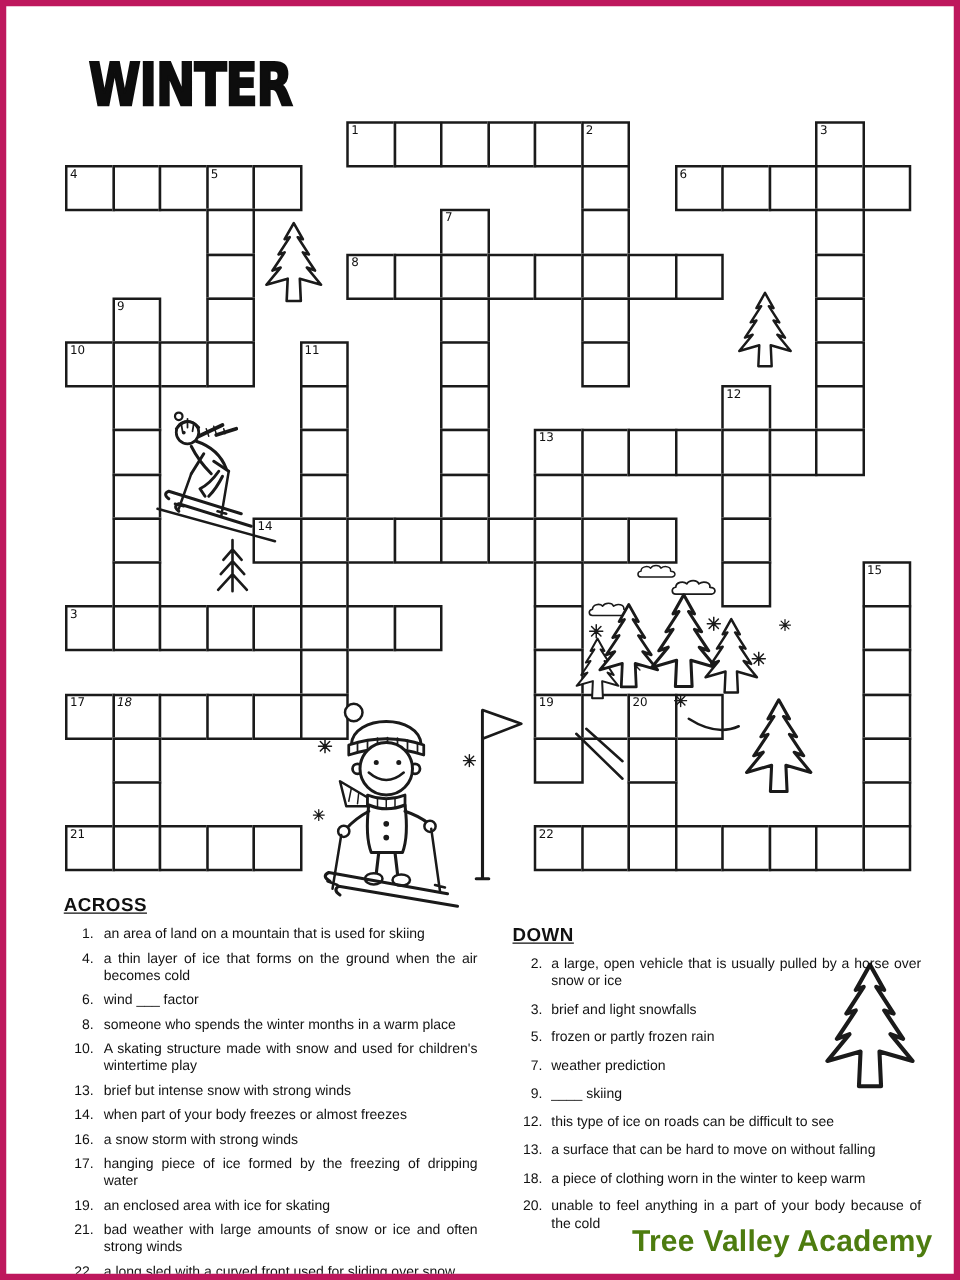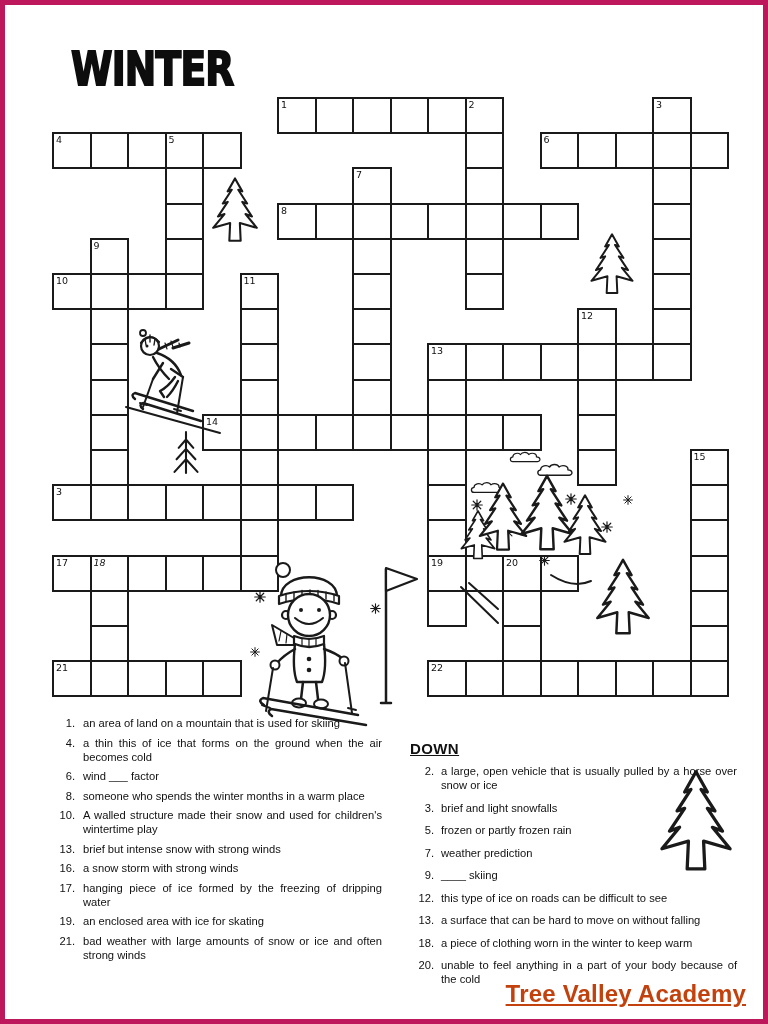--- a/index.html
+++ b/index.html
@@ -330,60 +330,69 @@
   <svg class="art" style="left:372px;top:558px" width="44" height="148" viewBox="0 0 44 148">
     <path class="ln" stroke-width="2.5" d="M9 6 L9 140 M4 140 L14 140"></path>
     <path class="fw" stroke-width="2.2" d="M9 5 L40 16 L9 28 Z"></path>
   </svg>
 
   <svg class="art" style="left:636px;top:763px" width="110" height="106" viewBox="0 0 60 84">
       <use href="#sym-pine"></use>
     </svg>
 
   <section class="clues clues-across">
+    <h2>ACROSS</h2>
     <ol id="across-list">
         <li>
           <span class="cnum">1.</span>
           <span class="ctext">an area of land on a mountain that is used for skiing</span>
         </li>
         <li>
           <span class="cnum">4.</span>
-          <span class="ctext">a thin this of ice that forms on the ground when the air becomes cold</span>
+          <span class="ctext">a thin layer of ice that forms on the ground when the air becomes cold</span>
         </li>
         <li>
           <span class="cnum">6.</span>
           <span class="ctext">wind ___ factor</span>
         </li>
         <li>
           <span class="cnum">8.</span>
           <span class="ctext">someone who spends the winter months in a warm place</span>
         </li>
         <li>
           <span class="cnum">10.</span>
-          <span class="ctext">A walled structure made their snow and used for children's wintertime play</span>
+          <span class="ctext">A skating structure made with snow and used for children's wintertime play</span>
         </li>
         <li>
           <span class="cnum">13.</span>
           <span class="ctext">brief but intense snow with strong winds</span>
         </li>
         <li>
+          <span class="cnum">14.</span>
+          <span class="ctext">when part of your body freezes or almost freezes</span>
+        </li>
+        <li>
           <span class="cnum">16.</span>
           <span class="ctext">a snow storm with strong winds</span>
         </li>
         <li>
           <span class="cnum">17.</span>
           <span class="ctext">hanging piece of ice formed by the freezing of dripping water</span>
         </li>
         <li>
           <span class="cnum">19.</span>
           <span class="ctext">an enclosed area with ice for skating</span>
         </li>
         <li>
           <span class="cnum">21.</span>
           <span class="ctext">bad weather with large amounts of snow or ice and often strong winds</span>
+        </li>
+        <li>
+          <span class="cnum">22.</span>
+          <span class="ctext">a long sled with a curved front used for sliding over snow</span>
         </li>
       </ol>
   </section>
 
   <section class="clues clues-down">
     <h2>DOWN</h2>
     <ol id="down-list">
         <li>
           <span class="cnum">2.</span>
           <span class="ctext">a large, open vehicle that is usually pulled by a horse over snow or ice</span>
@@ -416,15 +425,15 @@
           <span class="cnum">18.</span>
           <span class="ctext">a piece of clothing worn in the winter to keep warm</span>
         </li>
         <li>
           <span class="cnum">20.</span>
           <span class="ctext">unable to feel anything in a part of your body because of the cold</span>
         </li>
       </ol>
   </section>
 
-  <div class="footer" style="color: #c2410c; text-decoration: underline;">Tree Valley Academy</div>
+  <div class="footer" style="color: #4d7c0f;">Tree Valley Academy</div>
 
 </div>
 
 </body></html>

